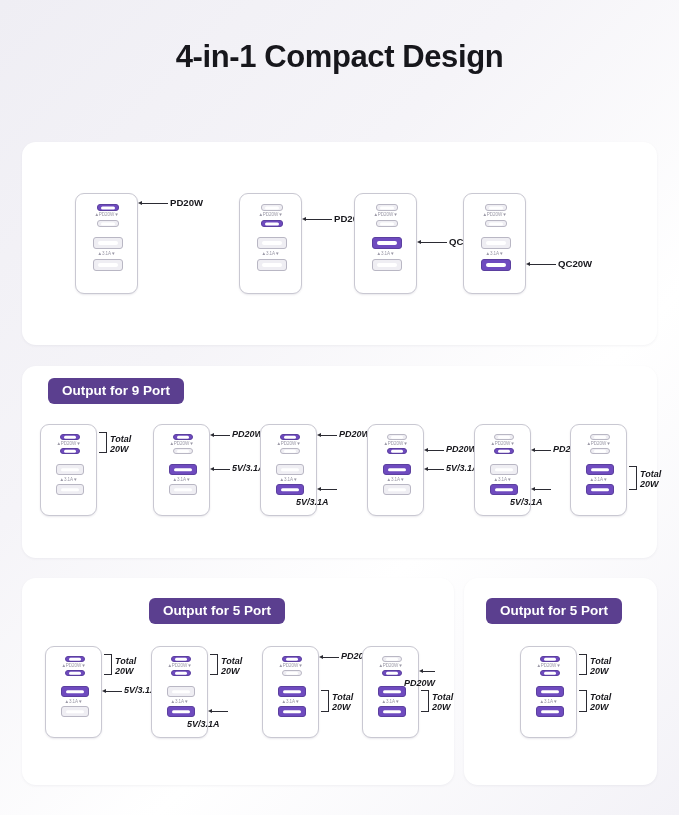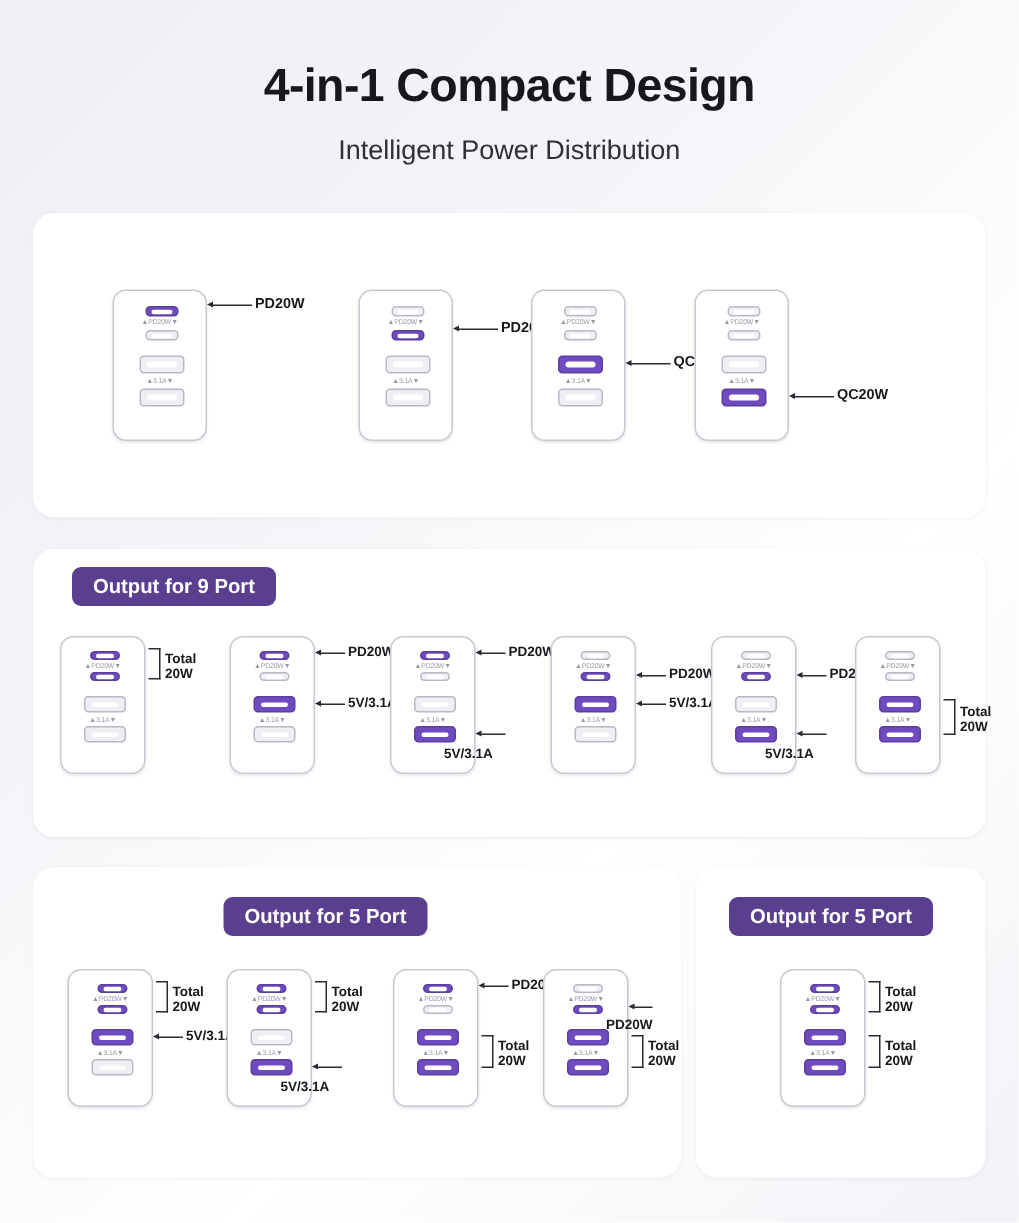--- a/index.html
+++ b/index.html
@@ -116,21 +116,21 @@
   }
 
   .callout {
     position: absolute;
     font-size: 9.6px;
     color: #17171c;
     font-weight: bold;
     white-space: nowrap;
     line-height: 1.15;
   }
-  .callout.small { font-size: 9px; }
+  .callout.small { font-size: 9px; font-style: italic; }
   .leader {
     position: absolute;
     background: #2b2b33;
   }
   .leader.h { height: 1px; }
   .bracket {
     position: absolute;
     border: 1px solid #2b2b33;
     border-left: none;
     box-sizing: border-box;
@@ -142,21 +142,20 @@
     border-bottom: 2.6px solid transparent;
   }
   .arrow.left { border-right: 4px solid #2b2b33; }
 </style>
 </head>
 <body>
 
 <div class="page">
 
   <h1 class="title">4-in-1 Compact Design</h1>
-  <div class="subtitle">Intelligent Power Distribution</div>
 
   <div class="panel" id="sec1">
 
     <div class="unit" style="left:53px; top:51px; width:63px; height:101px;">
       <div class="port c on" style="position:absolute;left:21px;top:10px;width:22px;height:7px;">
           <span class="slot" style="width:14px;height:3px;"></span>
         </div>
       <div class="plabel" style="position:absolute;left:0;right:0;top:19px;">▲PD20W▼</div>
       <div class="port c" style="position:absolute;left:21px;top:26px;width:22px;height:7px;">
           <span class="slot" style="width:14px;height:3px;"></span>

